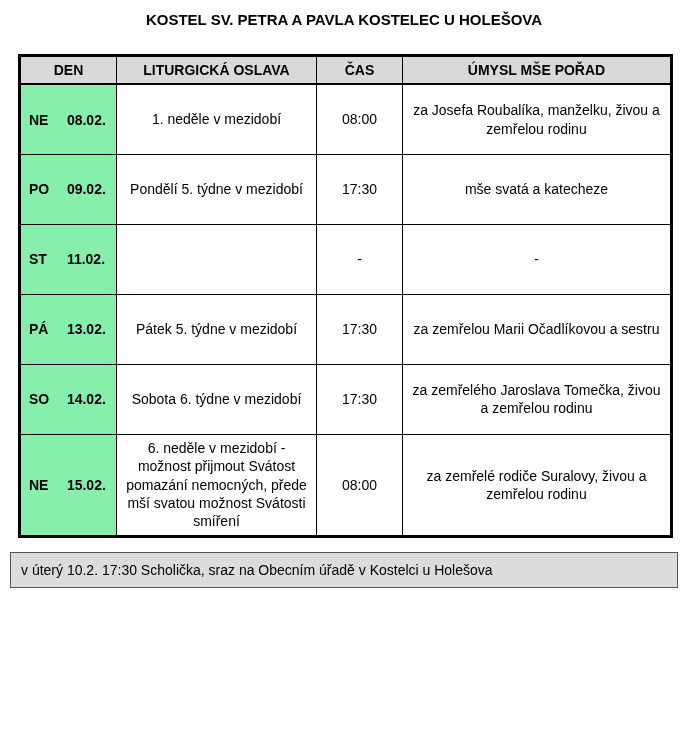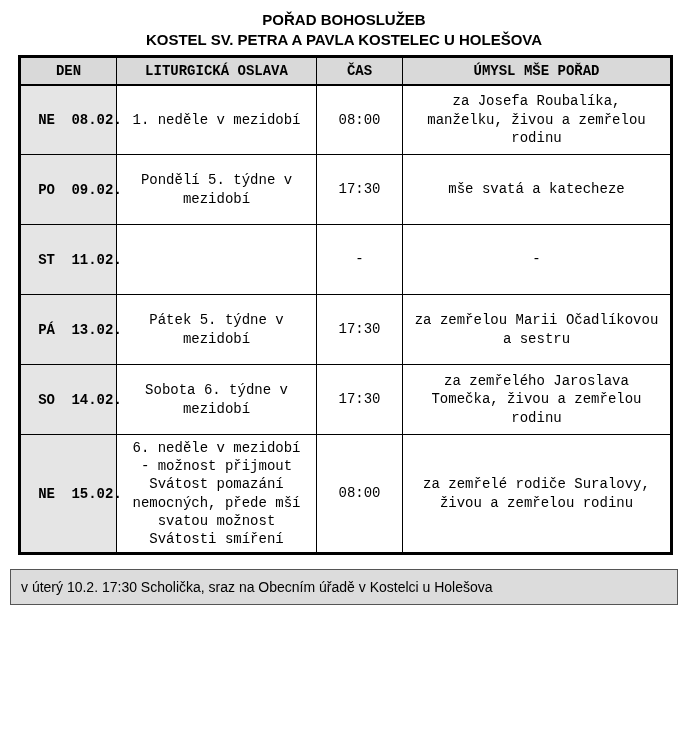--- a/index.html
+++ b/index.html
@@ -15,24 +15,23 @@
     padding: 10px 18px 14px 18px;
   }
   .title-block { text-align: center; line-height: 1.35; }
   .title   { font-size: 15px; font-weight: bold; }
   .subtitle{ font-size: 15px; font-weight: bold; }
   .date-range { font-size: 14px; margin-top: 3px; }
 
   table.schedule {
     border-collapse: collapse;
     width: 652px;
-    margin-top: 4px;
+    margin-top: 24px;
     border: 3px solid #000;
     table-layout: fixed;
-    font-family: Liberation Mono, monospace;
   }
   table.schedule th,
   table.schedule td {
     border: 1px solid #000;
     font-size: 14px;
     vertical-align: middle;
   }
   table.schedule thead th {
     background: #d9d9d9;
     font-weight: bold;
@@ -40,24 +39,24 @@
     padding: 2px 4px;
     border-bottom: 2px solid #000;
     text-align: center;
   }
   col.col-day  { width: 97px; }
   col.col-cel  { width: 200px; }
   col.col-time { width: 86px; }
   col.col-int  { width: 269px; }
 
   td.day-cell {
-    background: #e5e5e5;
+    background: #86efac;
     font-weight: bold;
     padding-left: 8px;
-    text-align: right;
+    text-align: left;
     white-space: nowrap;
   }
   td.day-cell .day-abbr { display: inline-block; min-width: 26px; }
   td.day-cell .day-date { display: inline-block; margin-left: 8px; }
 
   td.celebration-cell,
   td.time-cell,
   td.intention-cell {
     text-align: center;
     padding: 4px 8px;
@@ -76,21 +75,20 @@
     font-size: 14px;
     padding: 9px 10px;
   }
 </style>
 </head>
 <body>
 
 <div class="page">
 
   <div class="title-block">
-    <div class="title">POŘAD BOHOSLUŽEB</div>
     <div class="subtitle">KOSTEL SV. PETRA A PAVLA KOSTELEC U HOLEŠOVA</div>
   </div>
 
   <table class="schedule">
     <colgroup>
       <col class="col-day">
       <col class="col-cel">
       <col class="col-time">
       <col class="col-int">
     </colgroup>

